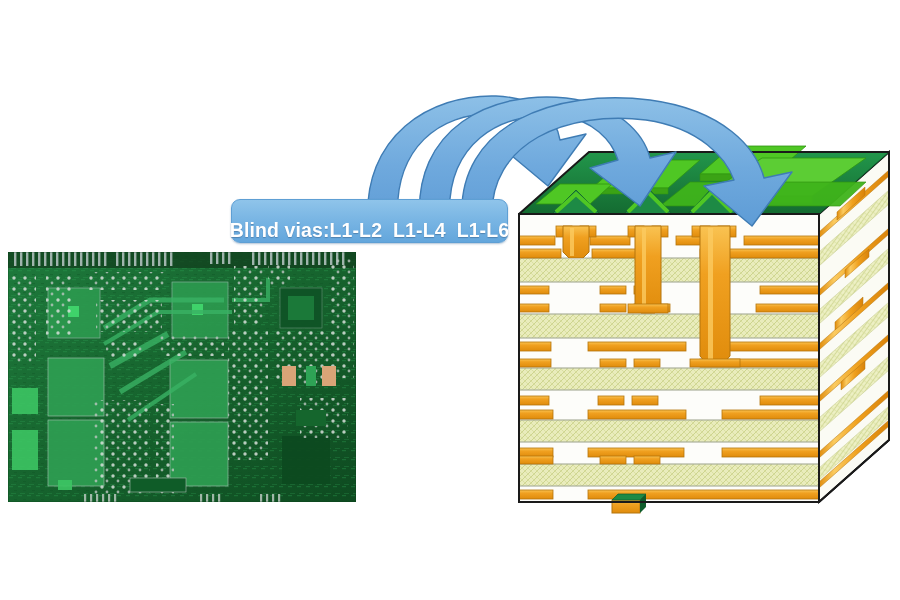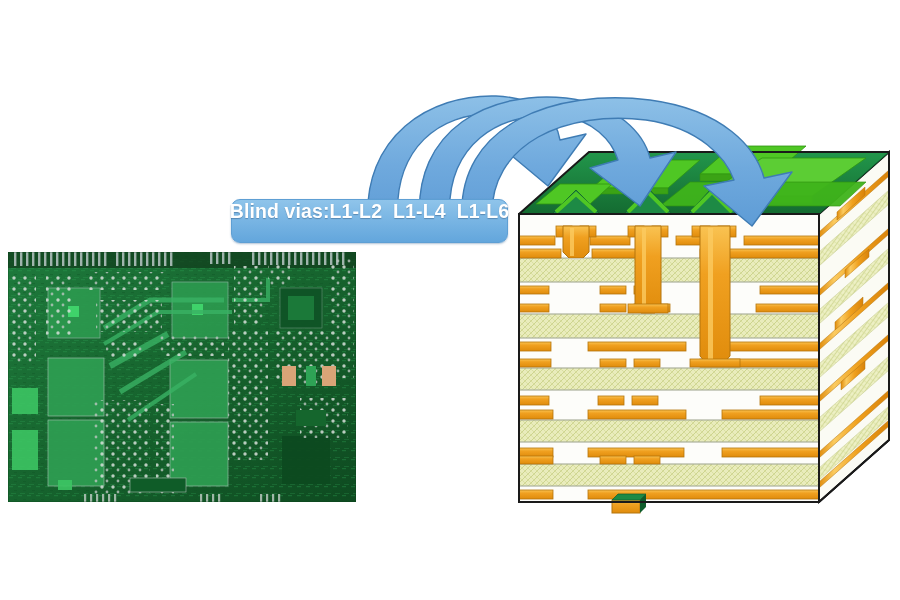--- a/index.html
+++ b/index.html
@@ -12,21 +12,21 @@
   
   #callout{
     position:absolute;
     left:231px; top:199px;
     width:277px; height:44px;
     box-sizing:border-box;
     border-radius:9px;
     background:linear-gradient(180deg,#8fc4ea 0%,#7ab6e4 45%,#63a6dc 100%);
     border:1px solid #5e9fd4;
     box-shadow:0 1px 2px rgba(80,120,160,.45);
-    display:flex;align-items:flex-start;justify-content:center;
+    display:flex;align-items:flex-end;justify-content:center;
   }
   #callout-text{
     color:#ffffff;
     font-size:19.5px;
     font-weight:bold;
     letter-spacing:.1px;
     white-space:pre;
     text-shadow:0 1px 1px rgba(60,100,140,.55);
     font-family:"Liberation Sans","DejaVu Sans",sans-serif;
   }

